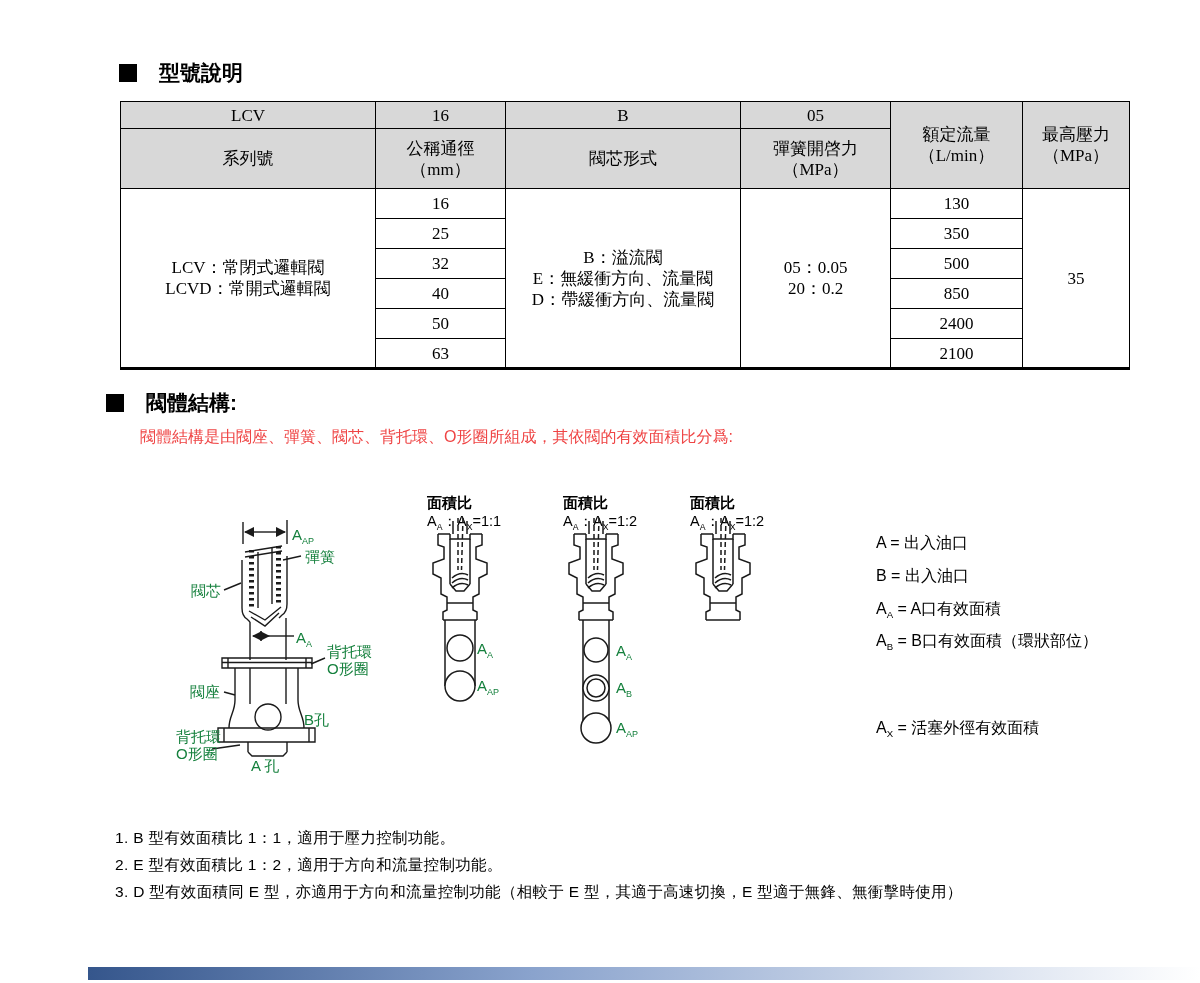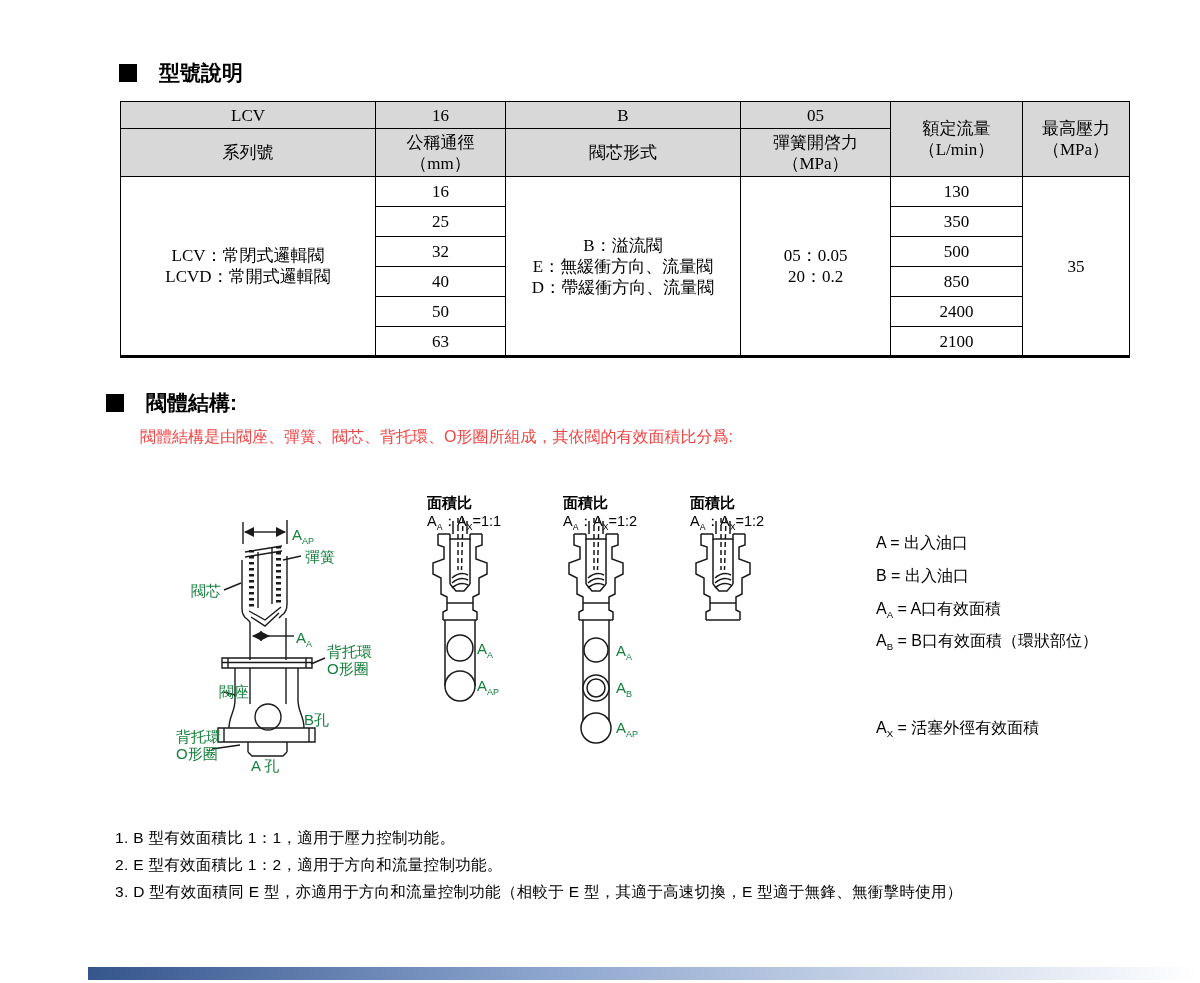--- a/index.html
+++ b/index.html
@@ -10,21 +10,21 @@
   .abs{position:absolute;}
   
   .sec-title{display:flex;align-items:center;gap:22px;font-size:21px;font-weight:bold;color:#000;}
   .sq{display:inline-block;width:18px;height:18px;background:#000;}
   
   table.model{border-collapse:collapse;table-layout:fixed;border:1.6px solid #000;border-bottom:3px solid #000;}
   table.model td{border:1px solid #000;text-align:center;vertical-align:middle;
     font-family:"Liberation Serif",serif;font-size:17px;color:#000;padding:0;line-height:21px;}
   td.hd{background:#d8d8d8;}
   td.hb{border-bottom:3px solid #000;}
-  tr.r1{height:27px;} tr.r2{height:48px;} tr.rb{height:30px;}
+  tr.r1{height:27px;} tr.r2{height:60px;} tr.rb{height:30px;}
   td.series-cell{text-align:left;padding-left:38px;line-height:32px;}
   td.spool-cell{text-align:left;padding-left:14px;line-height:37px;}
   td.spring-cell{line-height:36px;}
   
   .para{font-size:16px;color:#ef4444;}
   .note-line{font-size:15.5px;color:#000;letter-spacing:0.3px;}
   
   .dlabel{font-size:15px;color:#15803d;white-space:nowrap;line-height:1.15;text-align:center;}
   .cap-title{font-size:15px;font-weight:bold;color:#000;white-space:nowrap;}
   .cap-ratio{font-size:14.5px;color:#000;white-space:nowrap;}
@@ -185,21 +185,21 @@
   <line x1="74" y1="194" x2="85" y2="197"></line>
   <line x1="62" y1="251" x2="90" y2="247"></line>
 </svg>
 
 <span class="abs dlabel" style="left:292px;top:526px;"><span>A</span><sub>AP</sub></span>
 <span class="abs dlabel" style="left:305px;top:548px;">彈簧</span>
 <span class="abs dlabel" style="left:191px;top:582px;">閥芯</span>
 <span class="abs dlabel" style="left:296px;top:629px;"><span>A</span><sub>A</sub></span>
 <span class="abs dlabel" style="left:327px;top:643px;">背托環</span>
 <span class="abs dlabel" style="left:327px;top:660px;">O形圈</span>
-<span class="abs dlabel" style="left:190px;top:683px;margin-left:29px;">閥座</span>
+<span class="abs dlabel" style="left:190px;top:683px;">閥座</span>
 <span class="abs dlabel" style="left:304px;top:711px;">B孔</span>
 <span class="abs dlabel" style="left:176px;top:728px;">背托環</span>
 <span class="abs dlabel" style="left:176px;top:745px;">O形圈</span>
 <span class="abs dlabel" style="left:251px;top:757px;">A 孔</span>
 
 <span class="abs cap-title" style="left:427px;top:494px;">面積比</span>
 <span class="abs cap-ratio" style="left:427px;top:512px;"><span>A</span><sub>A</sub><span>：</span><span>A</span><sub>X</sub><span>=1:1</span></span>
 <svg class="abs" style="left:425px;top:518px;" width="70" height="192" viewBox="0 0 70 192" fill="none" stroke="#1a1a1a" stroke-width="1.5">
   <use href="#cart"></use>
   <line x1="20" y1="102" x2="20" y2="168"></line>

